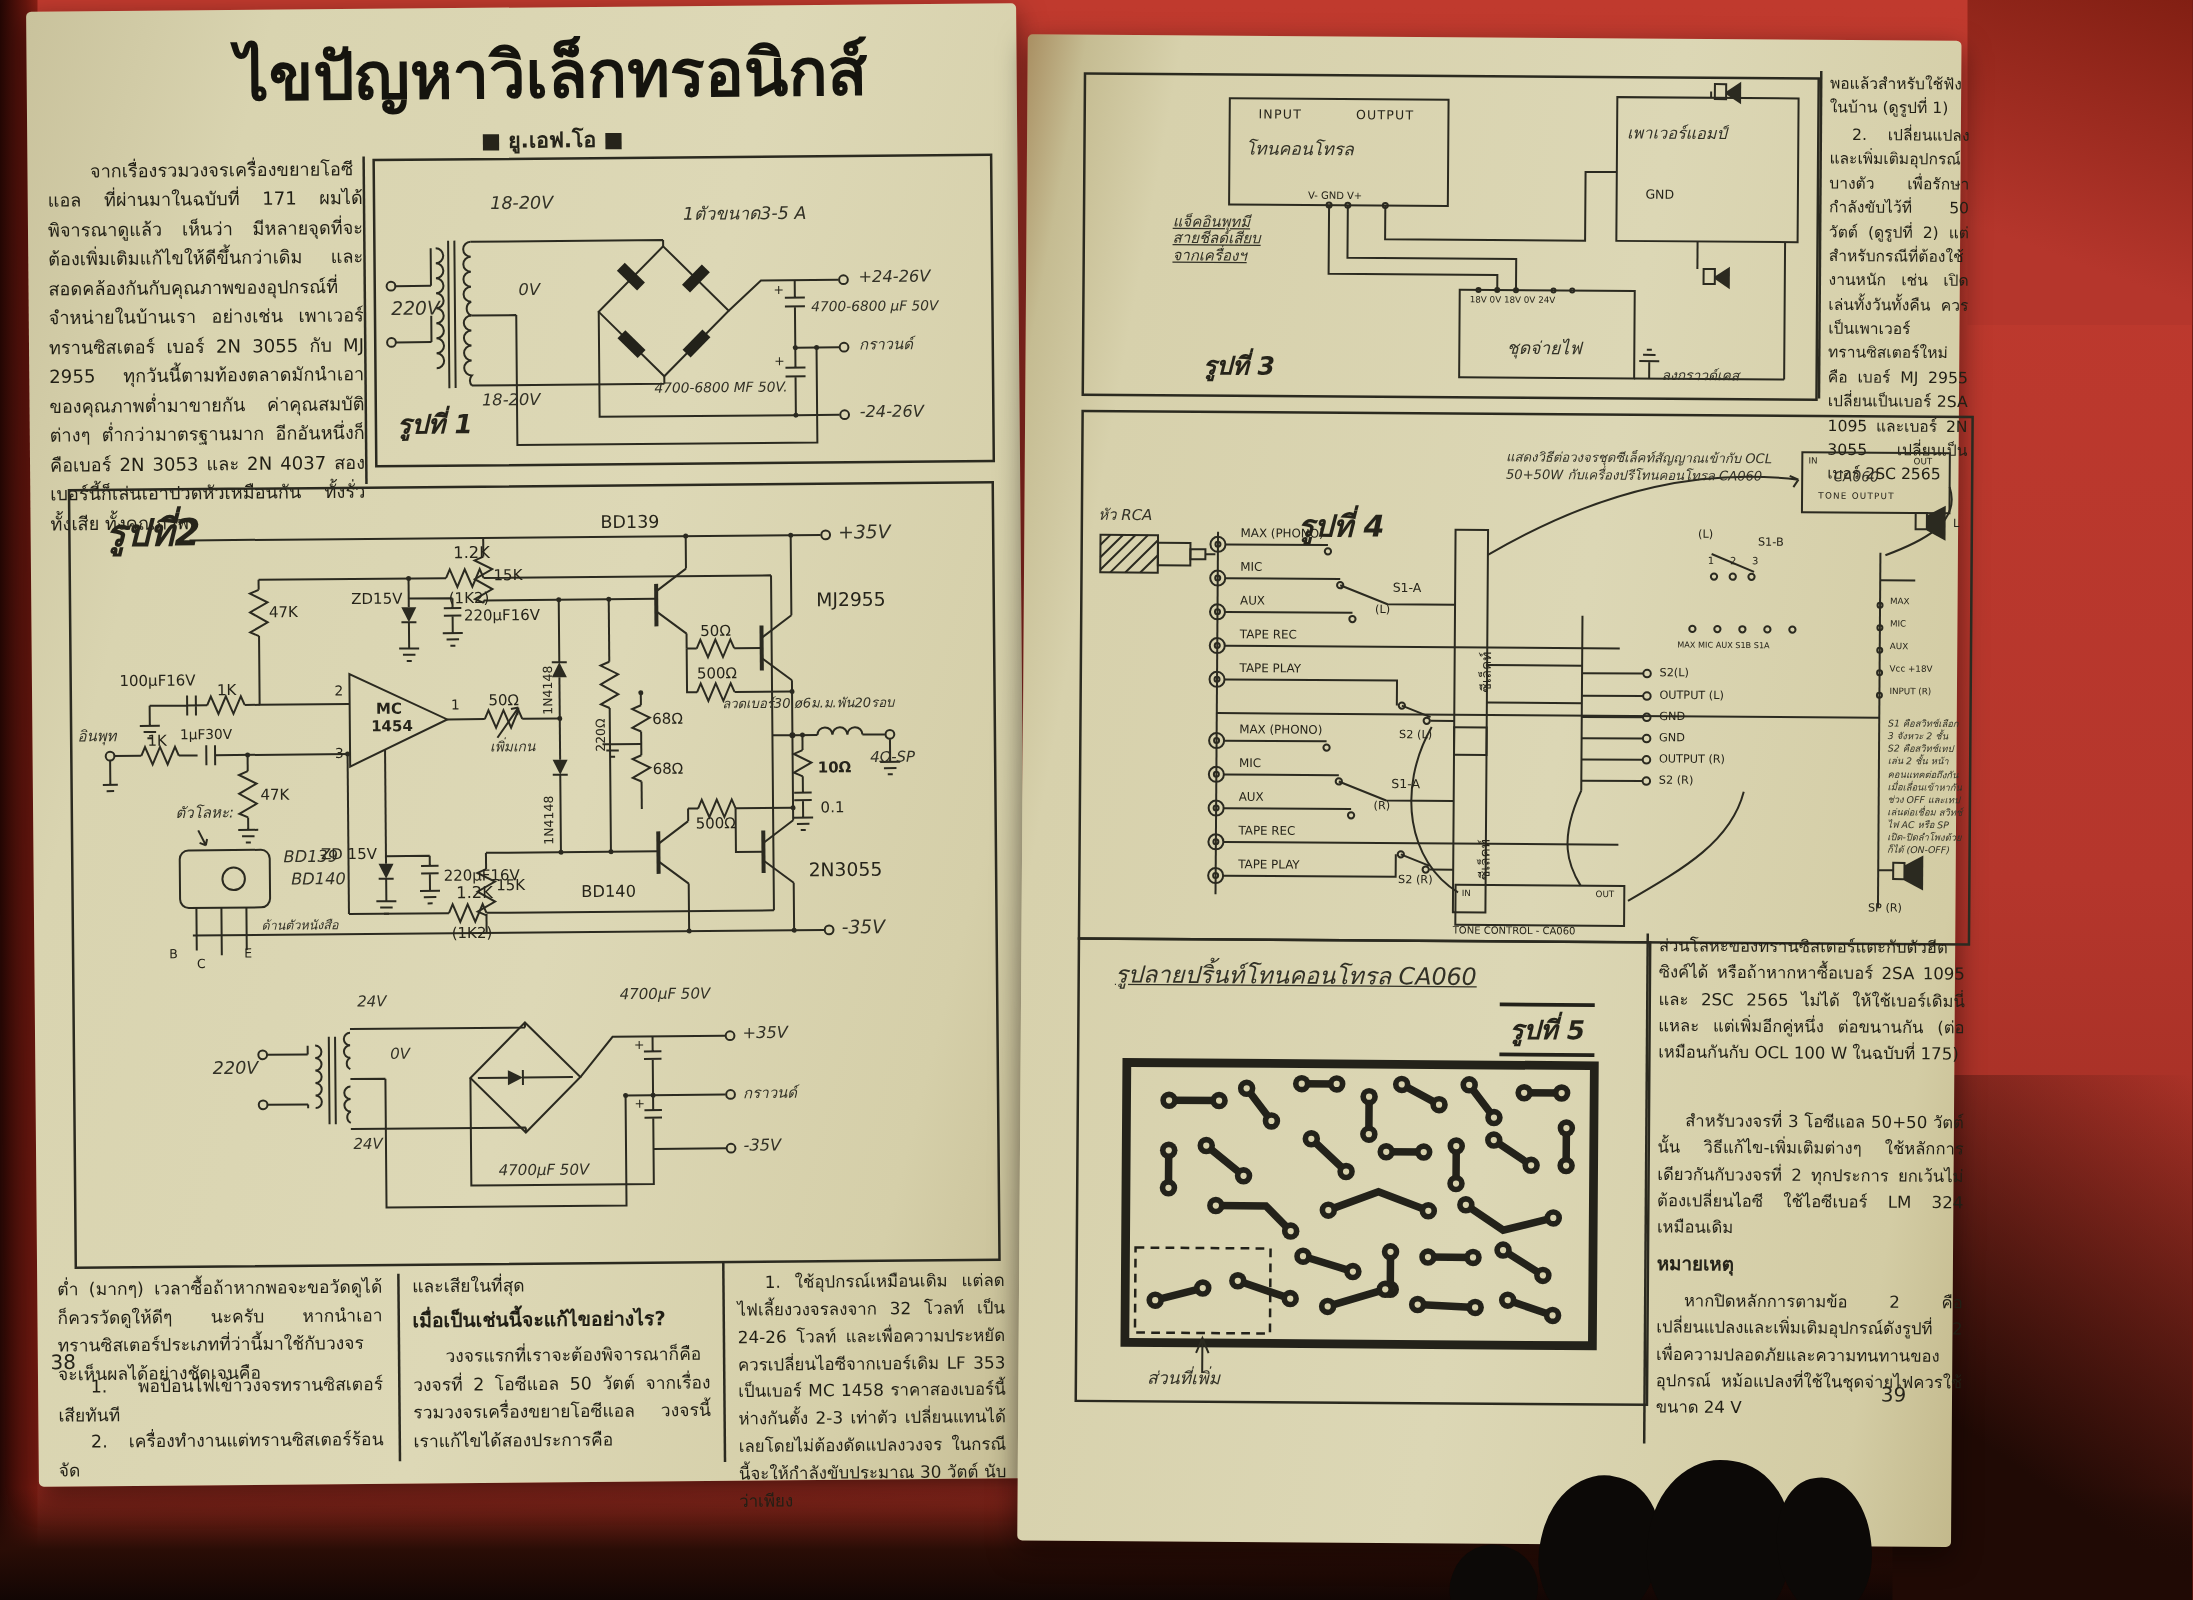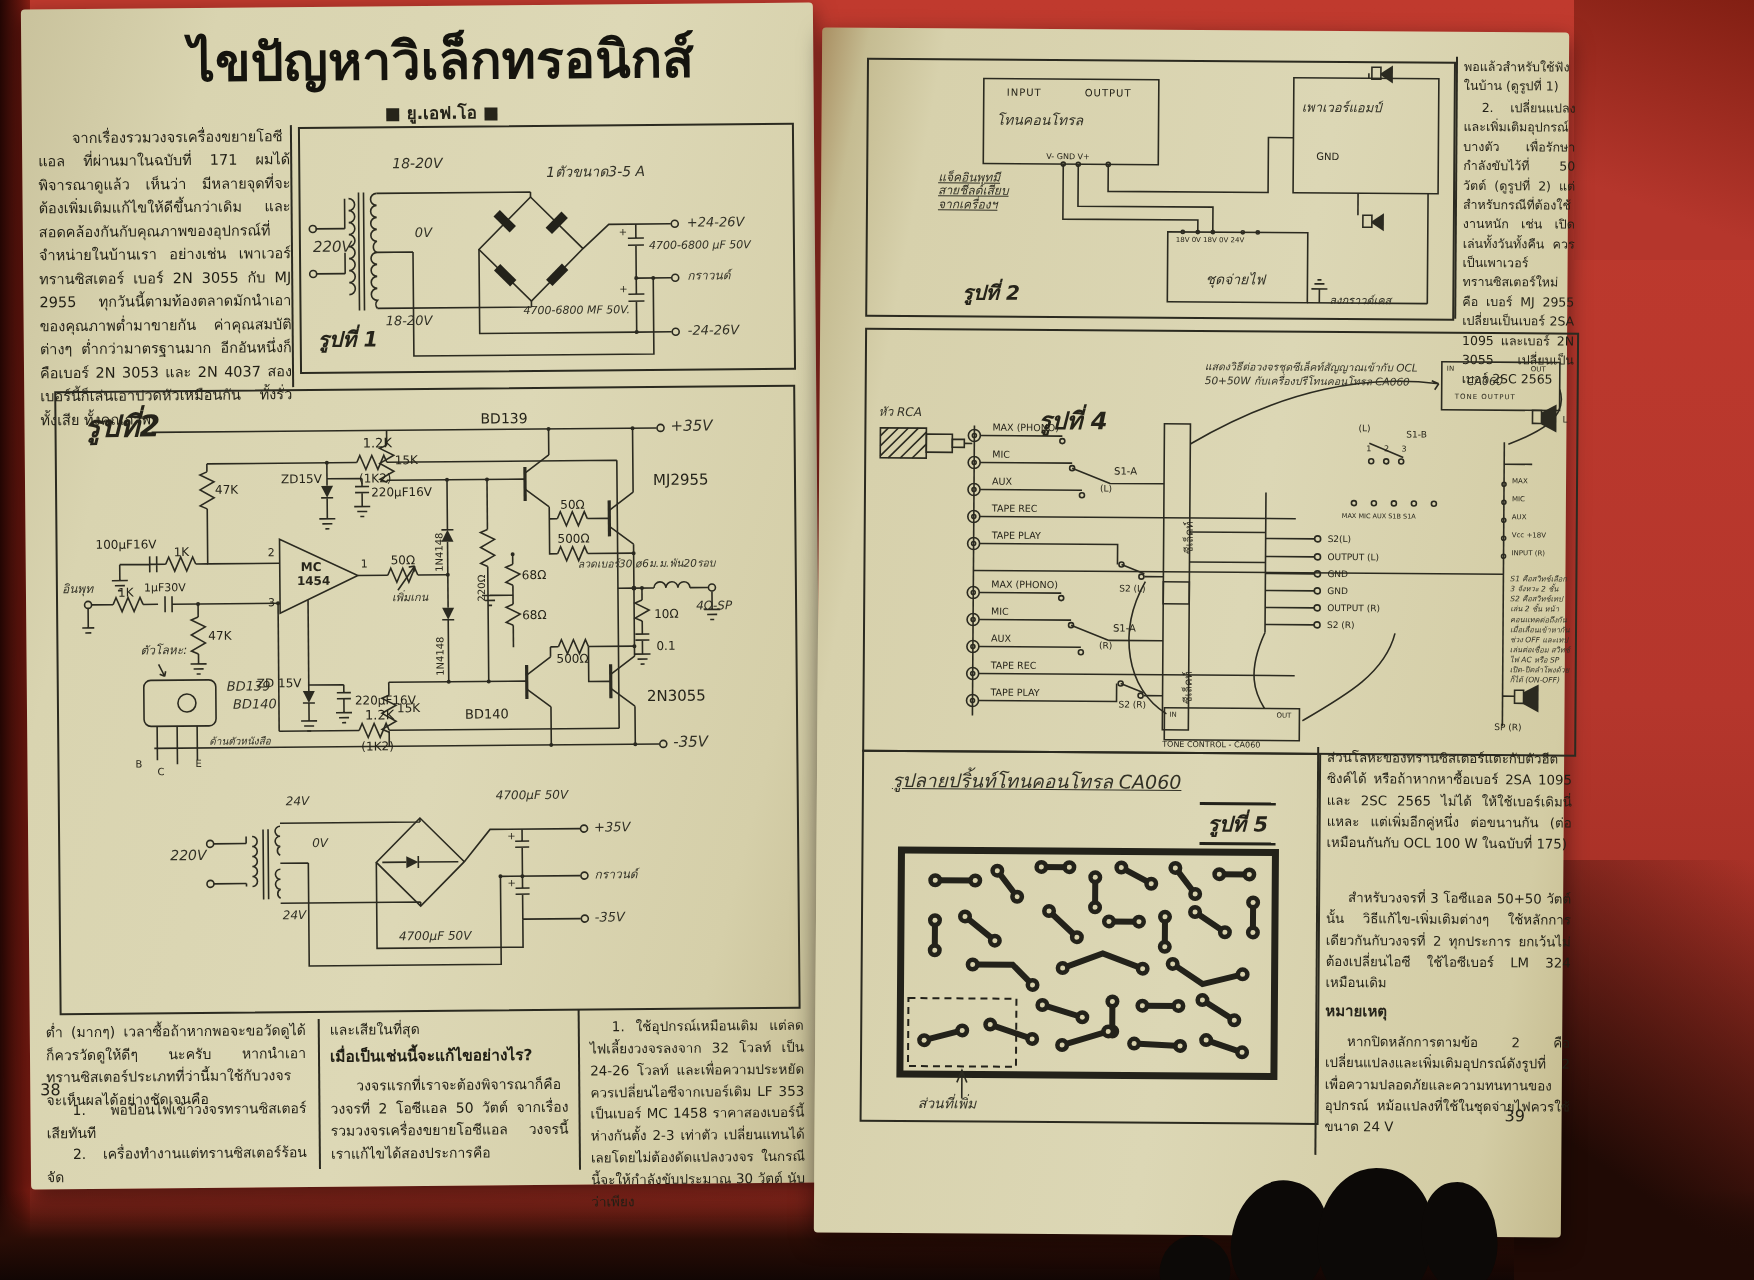--- a/index.html
+++ b/index.html
@@ -287,21 +287,21 @@
       <div class="lb" style="left:596px;top:84px;font-size:15px;">MJ2955</div>
       <div class="lb" style="left:588px;top:300px;font-size:15px;">2N3055</div>
       <div class="lb" style="left:406px;top:318px;font-size:13px;">BD140</div>
       <div class="lb" style="left:338px;top:312px;font-size:12px;">15K</div>
       <div class="lb" style="left:306px;top:318px;font-size:13px;">1.2K</div>
       <div class="lb" style="left:302px;top:350px;font-size:12px;">(1K2)</div>
       <div class="lb" style="left:198px;top:286px;font-size:12px;">ZD 15V</div>
       <div class="lb" style="left:296px;top:304px;font-size:12px;">220µF16V</div>
       <div class="lb hw" style="left:520px;top:170px;font-size:10.5px;">ลวดเบอร์30 ø6ม.ม.พัน20รอบ</div>
       <div class="lb hw" style="left:638px;top:212px;font-size:12px;">4Ω-SP</div>
-      <div class="lb" style="left:596px;top:220px;font-size:12px;">10Ω</div>
+      <div class="lb" style="left:596px;top:220px;font-size:12px;font-weight:bold;">10Ω</div>
       <div class="lb" style="left:598px;top:252px;font-size:12px;">0.1</div>
       <div class="lb hw" style="left:82px;top:252px;font-size:12px;">ตัวโลหะ:</div>
       <div class="lb hw" style="left:168px;top:288px;font-size:13px;">BD139</div>
       <div class="lb hw" style="left:174px;top:306px;font-size:13px;">BD140</div>
       <div class="lb" style="left:76px;top:366px;font-size:10px;">B</div>
       <div class="lb" style="left:98px;top:374px;font-size:10px;">C</div>
       <div class="lb" style="left:136px;top:366px;font-size:10px;">E</div>
       <div class="lb hw" style="left:150px;top:344px;font-size:10px;">ด้านตัวหนังสือ</div>
 
       <div class="lb hw" style="left:110px;top:456px;font-size:14px;">220V</div>
@@ -361,21 +361,21 @@
       <div class="lb hw" style="left:128px;top:52px;font-size:14px;">โทนคอนโทรล</div>
       <div class="lb" style="left:178px;top:92px;font-size:8px;">V-  GND  V+</div>
       <div class="lb hw pre" style="left:70px;top:112px;font-size:12px;white-space:pre-line;text-decoration:underline;font-family:Liberation Mono, monospace;">แจ็คอินพุทมี
 สายชีลด์เสียบ
 จากเครื่องฯ</div>
       <div class="lb hw" style="left:338px;top:210px;font-size:14px;">ชุดจ่ายไฟ</div>
       <div class="lb" style="left:308px;top:175px;font-size:7px;">18V 0V 18V   0V 24V</div>
       <div class="lb hw" style="left:433px;top:38px;font-size:13px;">เพาเวอร์แอมป์</div>
       <div class="lb" style="left:448px;top:88px;font-size:10px;">GND</div>
       <div class="lb hw" style="left:462px;top:232px;font-size:11px;">ลงกราวด์เคส</div>
-      <div class="cap-num" style="left:95px;top:216px;font-size:20px;font-style:italic;">รูปที่ 2</div>
+      <div class="cap-num" style="left:95px;top:216px;font-size:20px;font-style:italic;">รูปที่ 3</div>
     </div>
     <div class="vrule" style="left:634px;top:25px;height:262px;"></div>
     <div class="txt" style="left:642px;top:25px;width:112px;font-size:12.5px;line-height:1.55;">พอแล้วสำหรับใช้ฟังในบ้าน (ดูรูปที่ 1)</div>
     <div class="txt" style="left:642px;top:66px;width:112px;font-size:12.5px;line-height:1.55;text-indent:18px;">2. เปลี่ยนแปลงและเพิ่มเติมอุปกรณ์บางตัว เพื่อรักษากำลังขับไว้ที่ 50 วัตต์ (ดูรูปที่ 2) แต่สำหรับกรณีที่ต้องใช้งานหนัก เช่น เปิดเล่นทั้งวันทั้งคืน ควรเป็นเพาเวอร์ทรานซิสเตอร์ใหม่ คือ เบอร์ MJ 2955 เปลี่ยนเป็นเบอร์ 2SA 1095 และเบอร์ 2N 3055 เปลี่ยนเป็นเบอร์ 2SC 2565</div>
 
     <div class="box" style="left:45px;top:300px;width:710px;height:420px;">
       <svg width="710" height="420" viewBox="0 0 710 420">
         <rect class="w" x="14" y="98" width="46" height="30"></rect>
         <path class="w" d="M14,106 L22,98 M14,116 L32,98 M14,126 L42,98 M22,128 L52,98 M34,128 L60,102 M46,128 L60,114"></path>
         <rect class="w" x="60" y="104" width="26" height="18"></rect>

